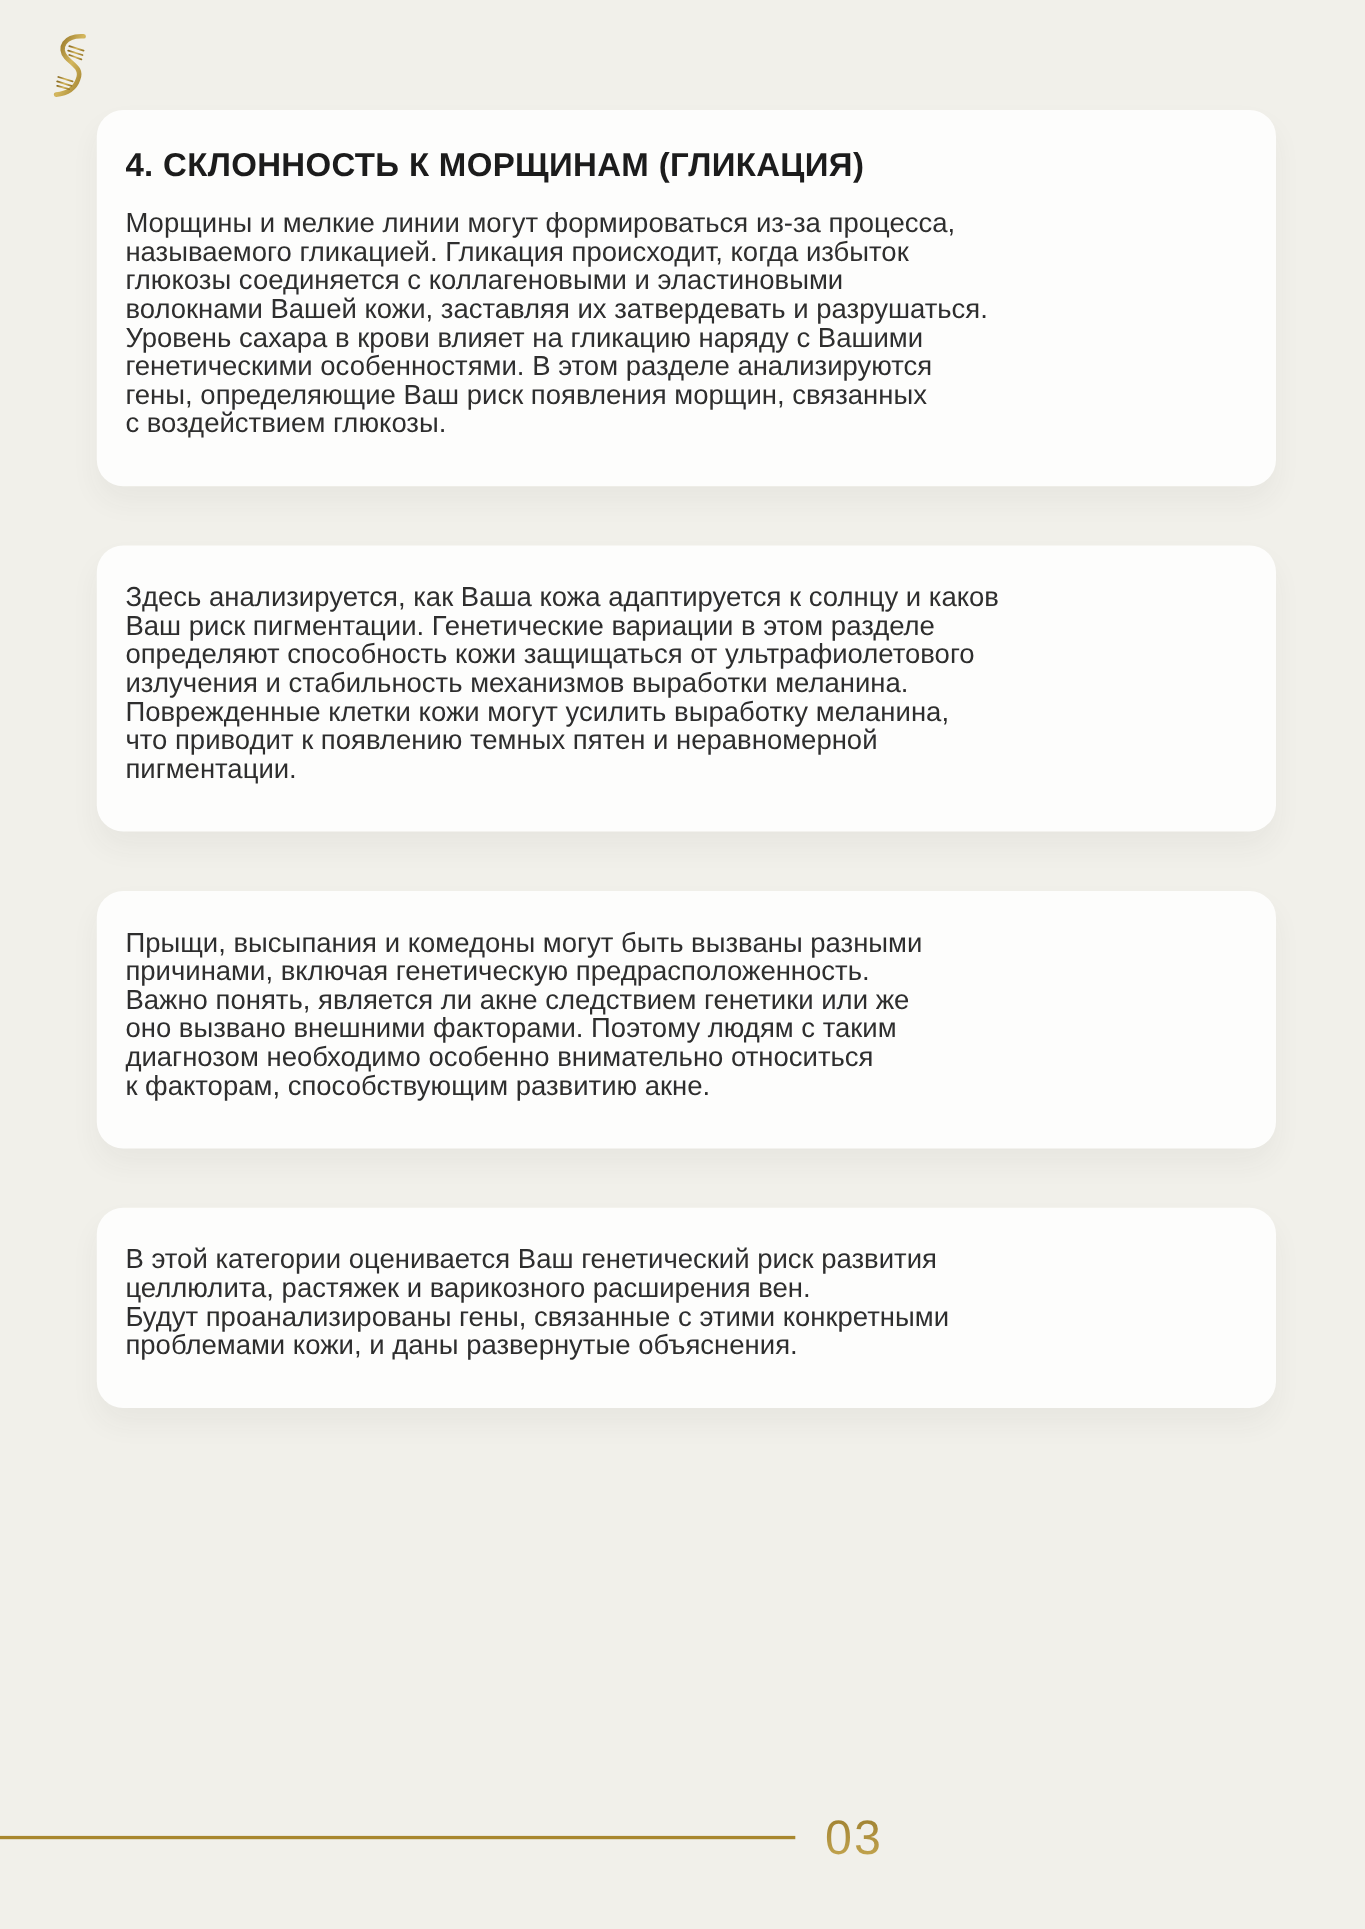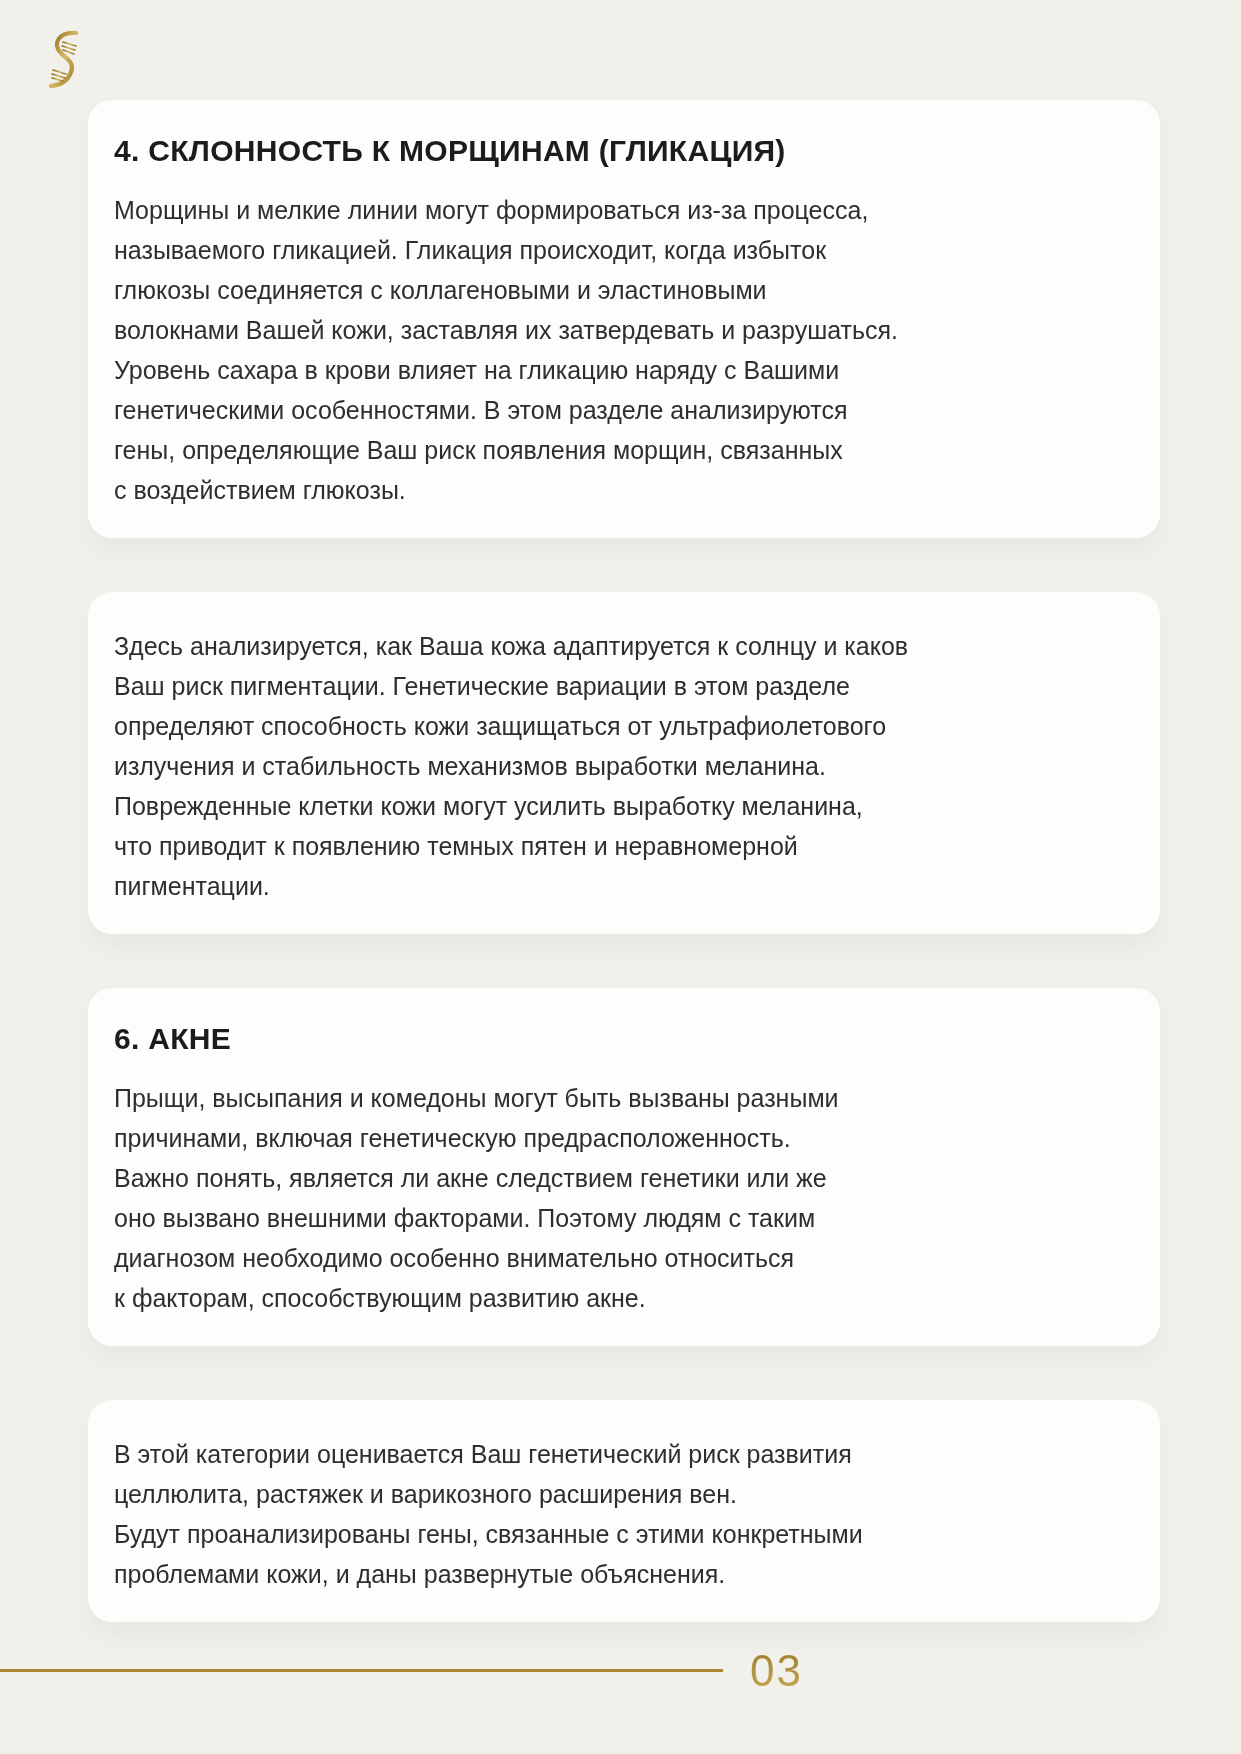--- a/index.html
+++ b/index.html
@@ -24,33 +24,33 @@
     left: 88px;
     top: 100px;
     width: 1072px;
     display: flex;
     flex-direction: column;
     gap: 54px;
   }
   .card {
     background: #fdfdfc;
     border-radius: 24px;
-    padding: 34px 60px 28px 26px;
+    padding: 34px 60px 44px 26px;
     box-shadow: 0 14px 26px rgba(60, 60, 50, 0.05);
   }
   .card h2 {
     font-size: 30px;
     font-weight: 700;
     color: #1c1c1c;
     letter-spacing: 0.3px;
     margin-bottom: 22px;
   }
   .card p {
     font-size: 25px;
-    line-height: 40px;
+    line-height: 26px;
     color: #2e2e2e;
     white-space: pre-line;
   }
   .footer-rule {
     position: absolute;
     left: 0;
     top: 1669px;
     width: 723px;
     height: 3px;
     background: #a8872e;
@@ -115,21 +115,20 @@
     <p>Здесь анализируется, как Ваша кожа адаптируется к солнцу и каков
 Ваш риск пигментации. Генетические вариации в этом разделе
 определяют способность кожи защищаться от ультрафиолетового
 излучения и стабильность механизмов выработки меланина.
 Поврежденные клетки кожи могут усилить выработку меланина,
 что приводит к появлению темных пятен и неравномерной
 пигментации.</p>
   </section>
 
   <section class="card">
-    <h2>6. АКНЕ</h2>
     <p>Прыщи, высыпания и комедоны могут быть вызваны разными
 причинами, включая генетическую предрасположенность.
 Важно понять, является ли акне следствием генетики или же
 оно вызвано внешними факторами. Поэтому людям с таким
 диагнозом необходимо особенно внимательно относиться
 к факторам, способствующим развитию акне.</p>
   </section>
 
   <section class="card">
     <p>В этой категории оценивается Ваш генетический риск развития

